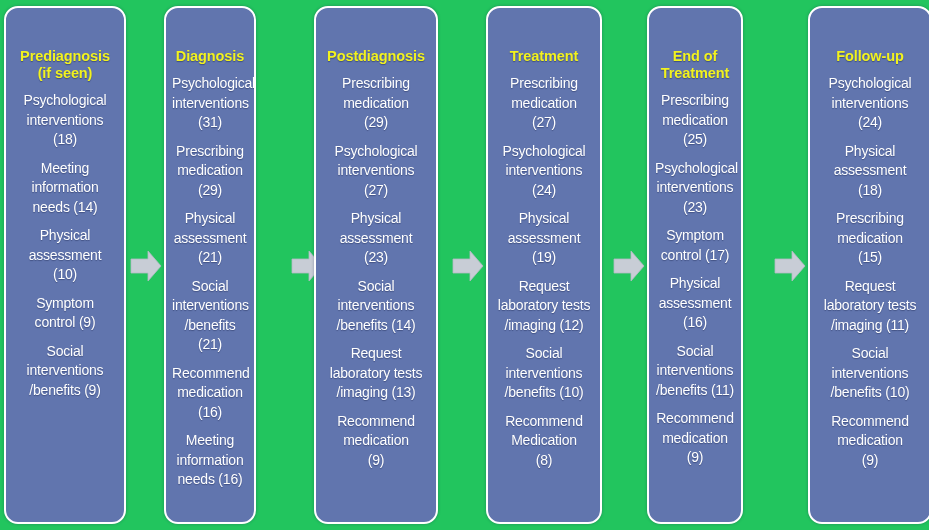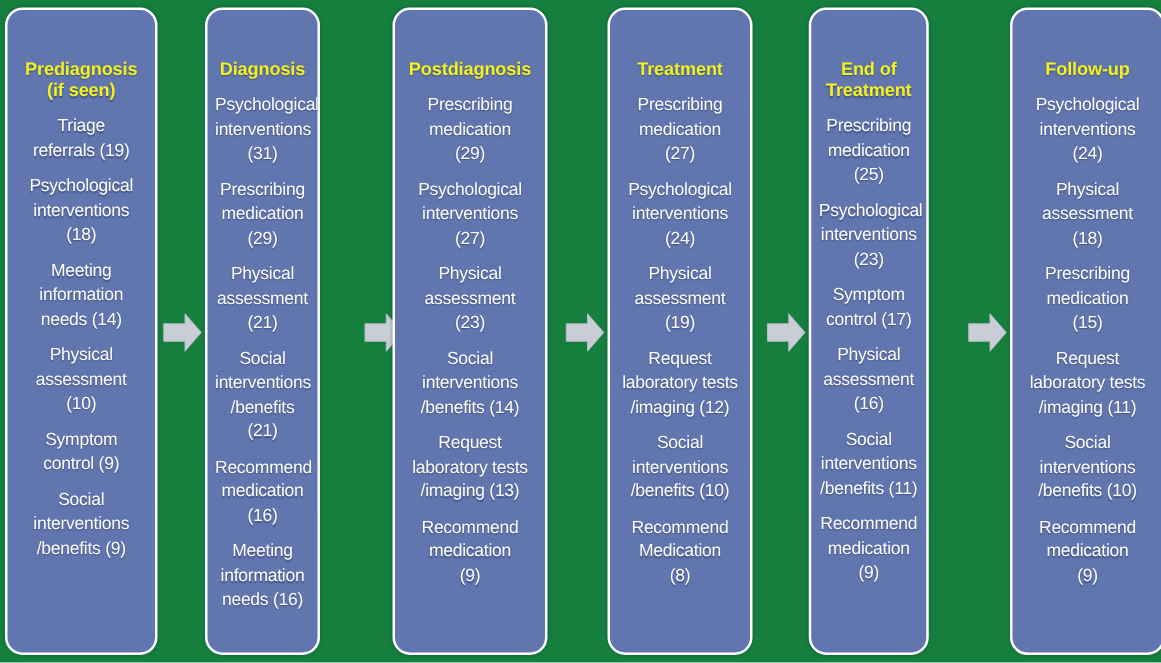--- a/index.html
+++ b/index.html
@@ -4,21 +4,21 @@
 <style>
   html, body {
     margin: 0;
     padding: 0;
     background: #ffffff;
   }
   #canvas {
     position: relative;
     width: 929px;
     height: 530px;
-    background: #15803d;
+    background: #22c55e;
     overflow: hidden;
     font-family: "Liberation Sans", sans-serif;
   }
   .stage-col {
     position: absolute;
     top: 6px;
     height: 518px;
     background: #6175ae;
     border: 2.5px solid #ffffff;
     border-radius: 14px;
@@ -57,21 +57,20 @@
   .arrow-connector svg { display: block; width: 100%; height: 100%; }
 </style>
 </head>
 <body>
 
 <div id="canvas">
 
   <div class="stage-col" style="left:4px; width:122px;">
     <div class="col-inner">
       <div class="stage-title">Prediagnosis<br>(if seen)</div>
-      <div class="stage-item">Triage<br>referrals (19)</div>
       <div class="stage-item">Psychological<br>interventions<br>(18)</div>
       <div class="stage-item">Meeting<br>information<br>needs (14)</div>
       <div class="stage-item">Physical<br>assessment<br>(10)</div>
       <div class="stage-item">Symptom<br>control (9)</div>
       <div class="stage-item">Social<br>interventions<br>/benefits (9)</div>
     </div>
   </div>
 
   <div class="arrow-connector" style="left:130px;">
     <svg viewBox="0 0 32 34" xmlns="http://www.w3.org/2000/svg">

